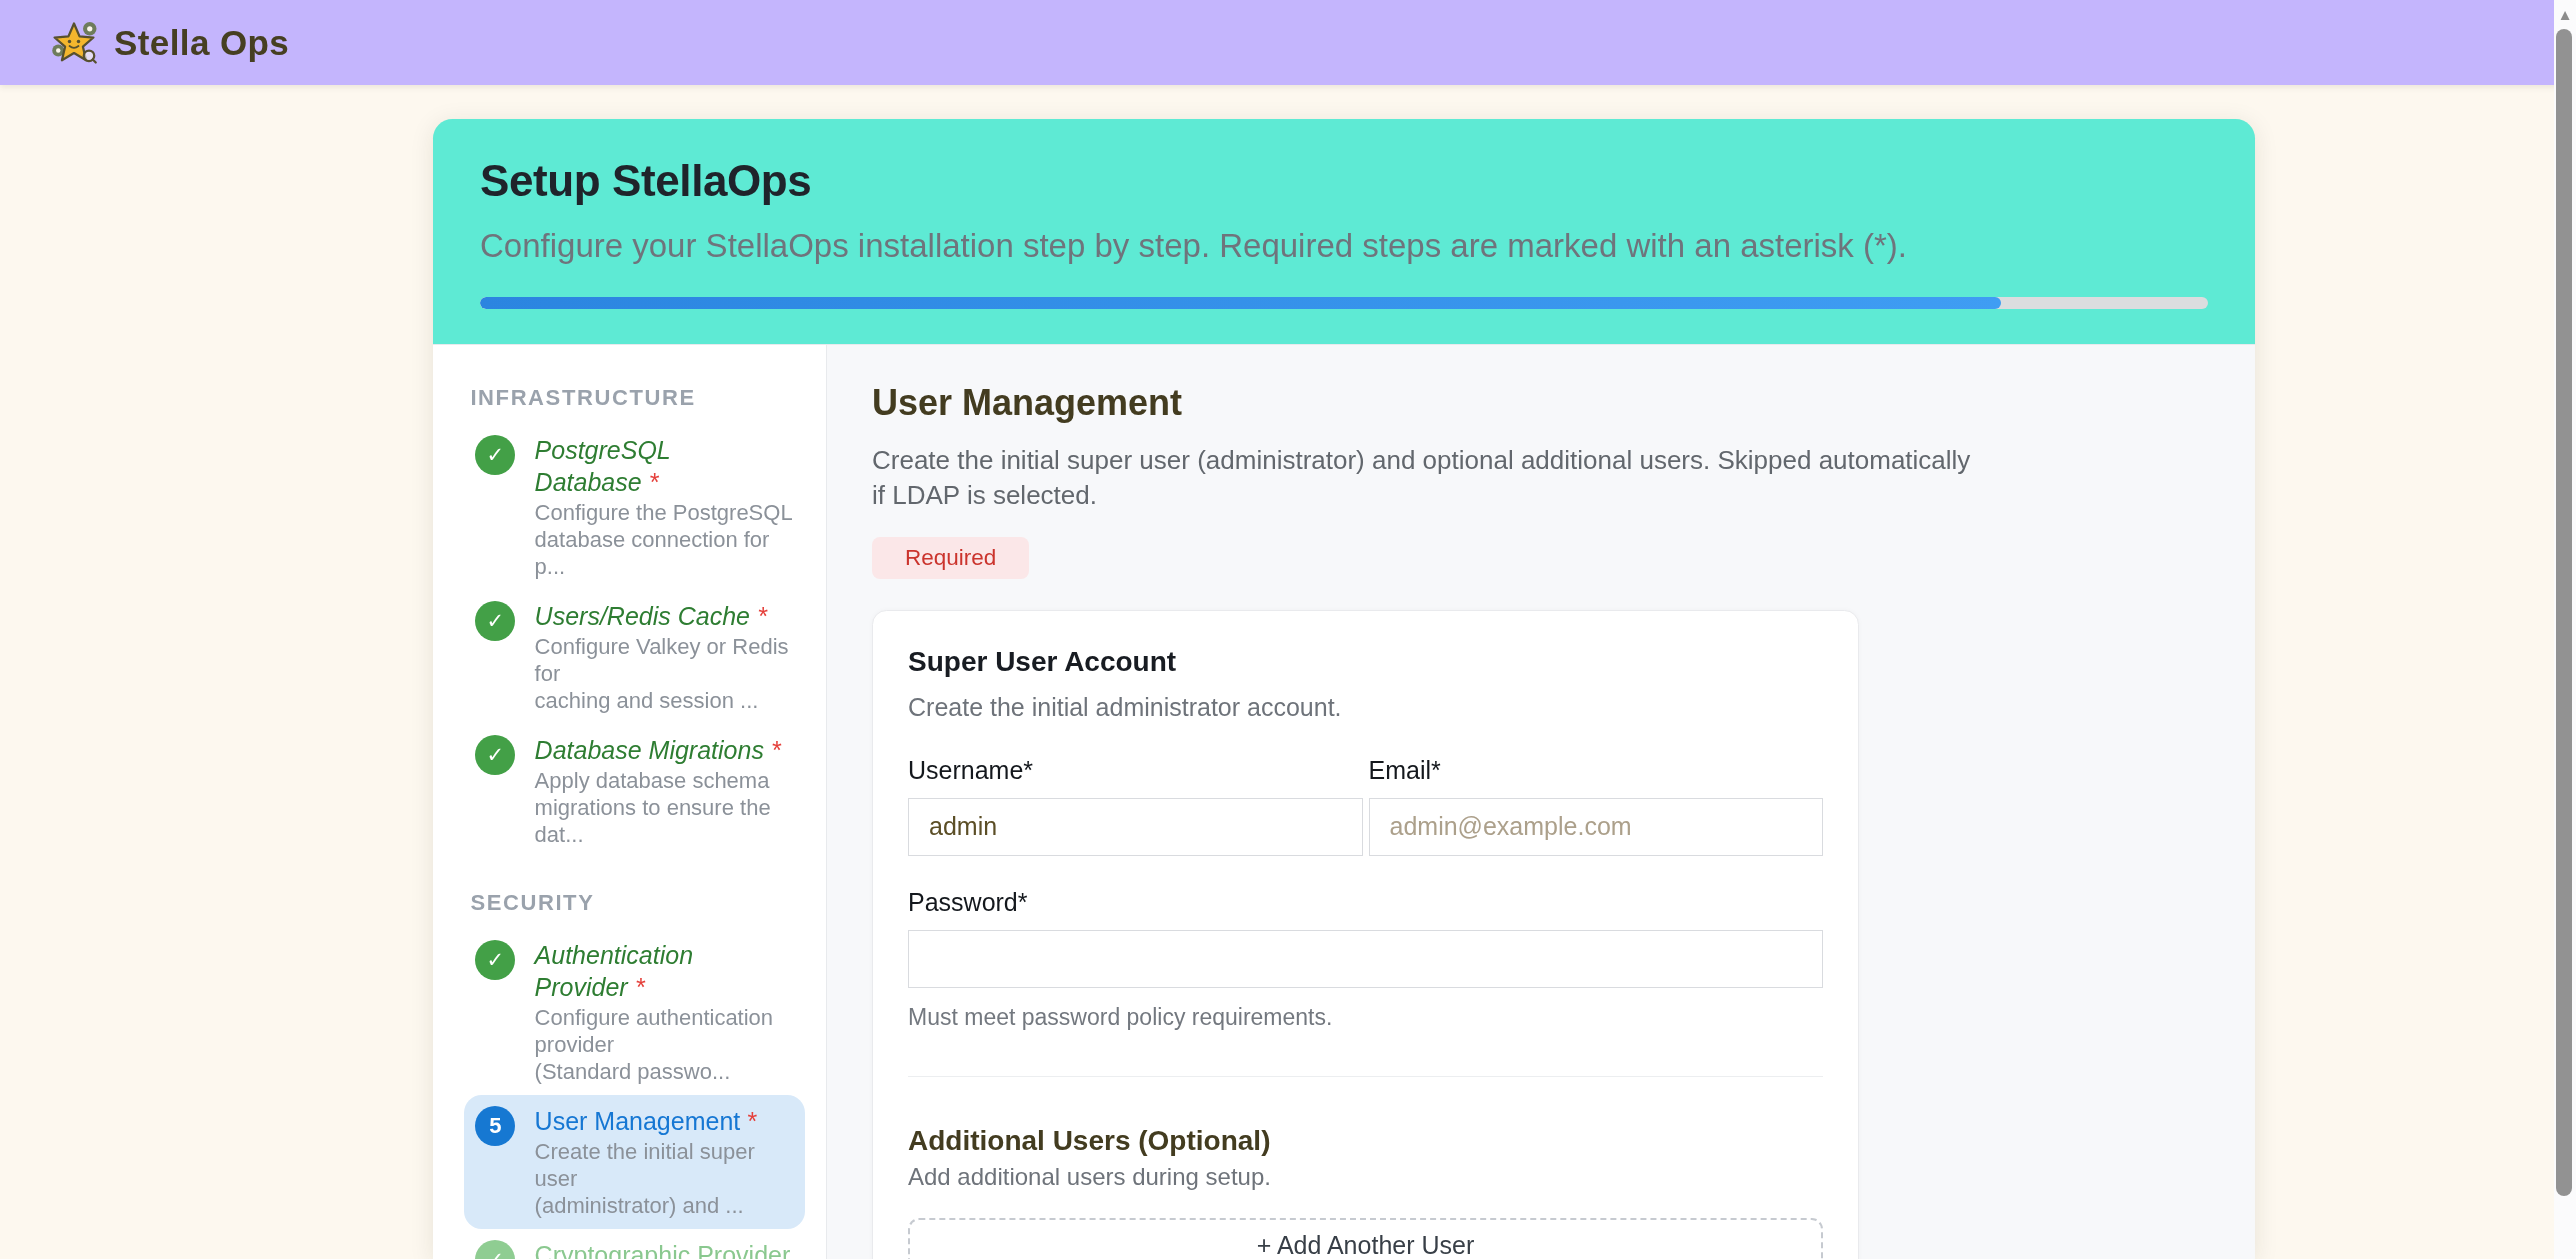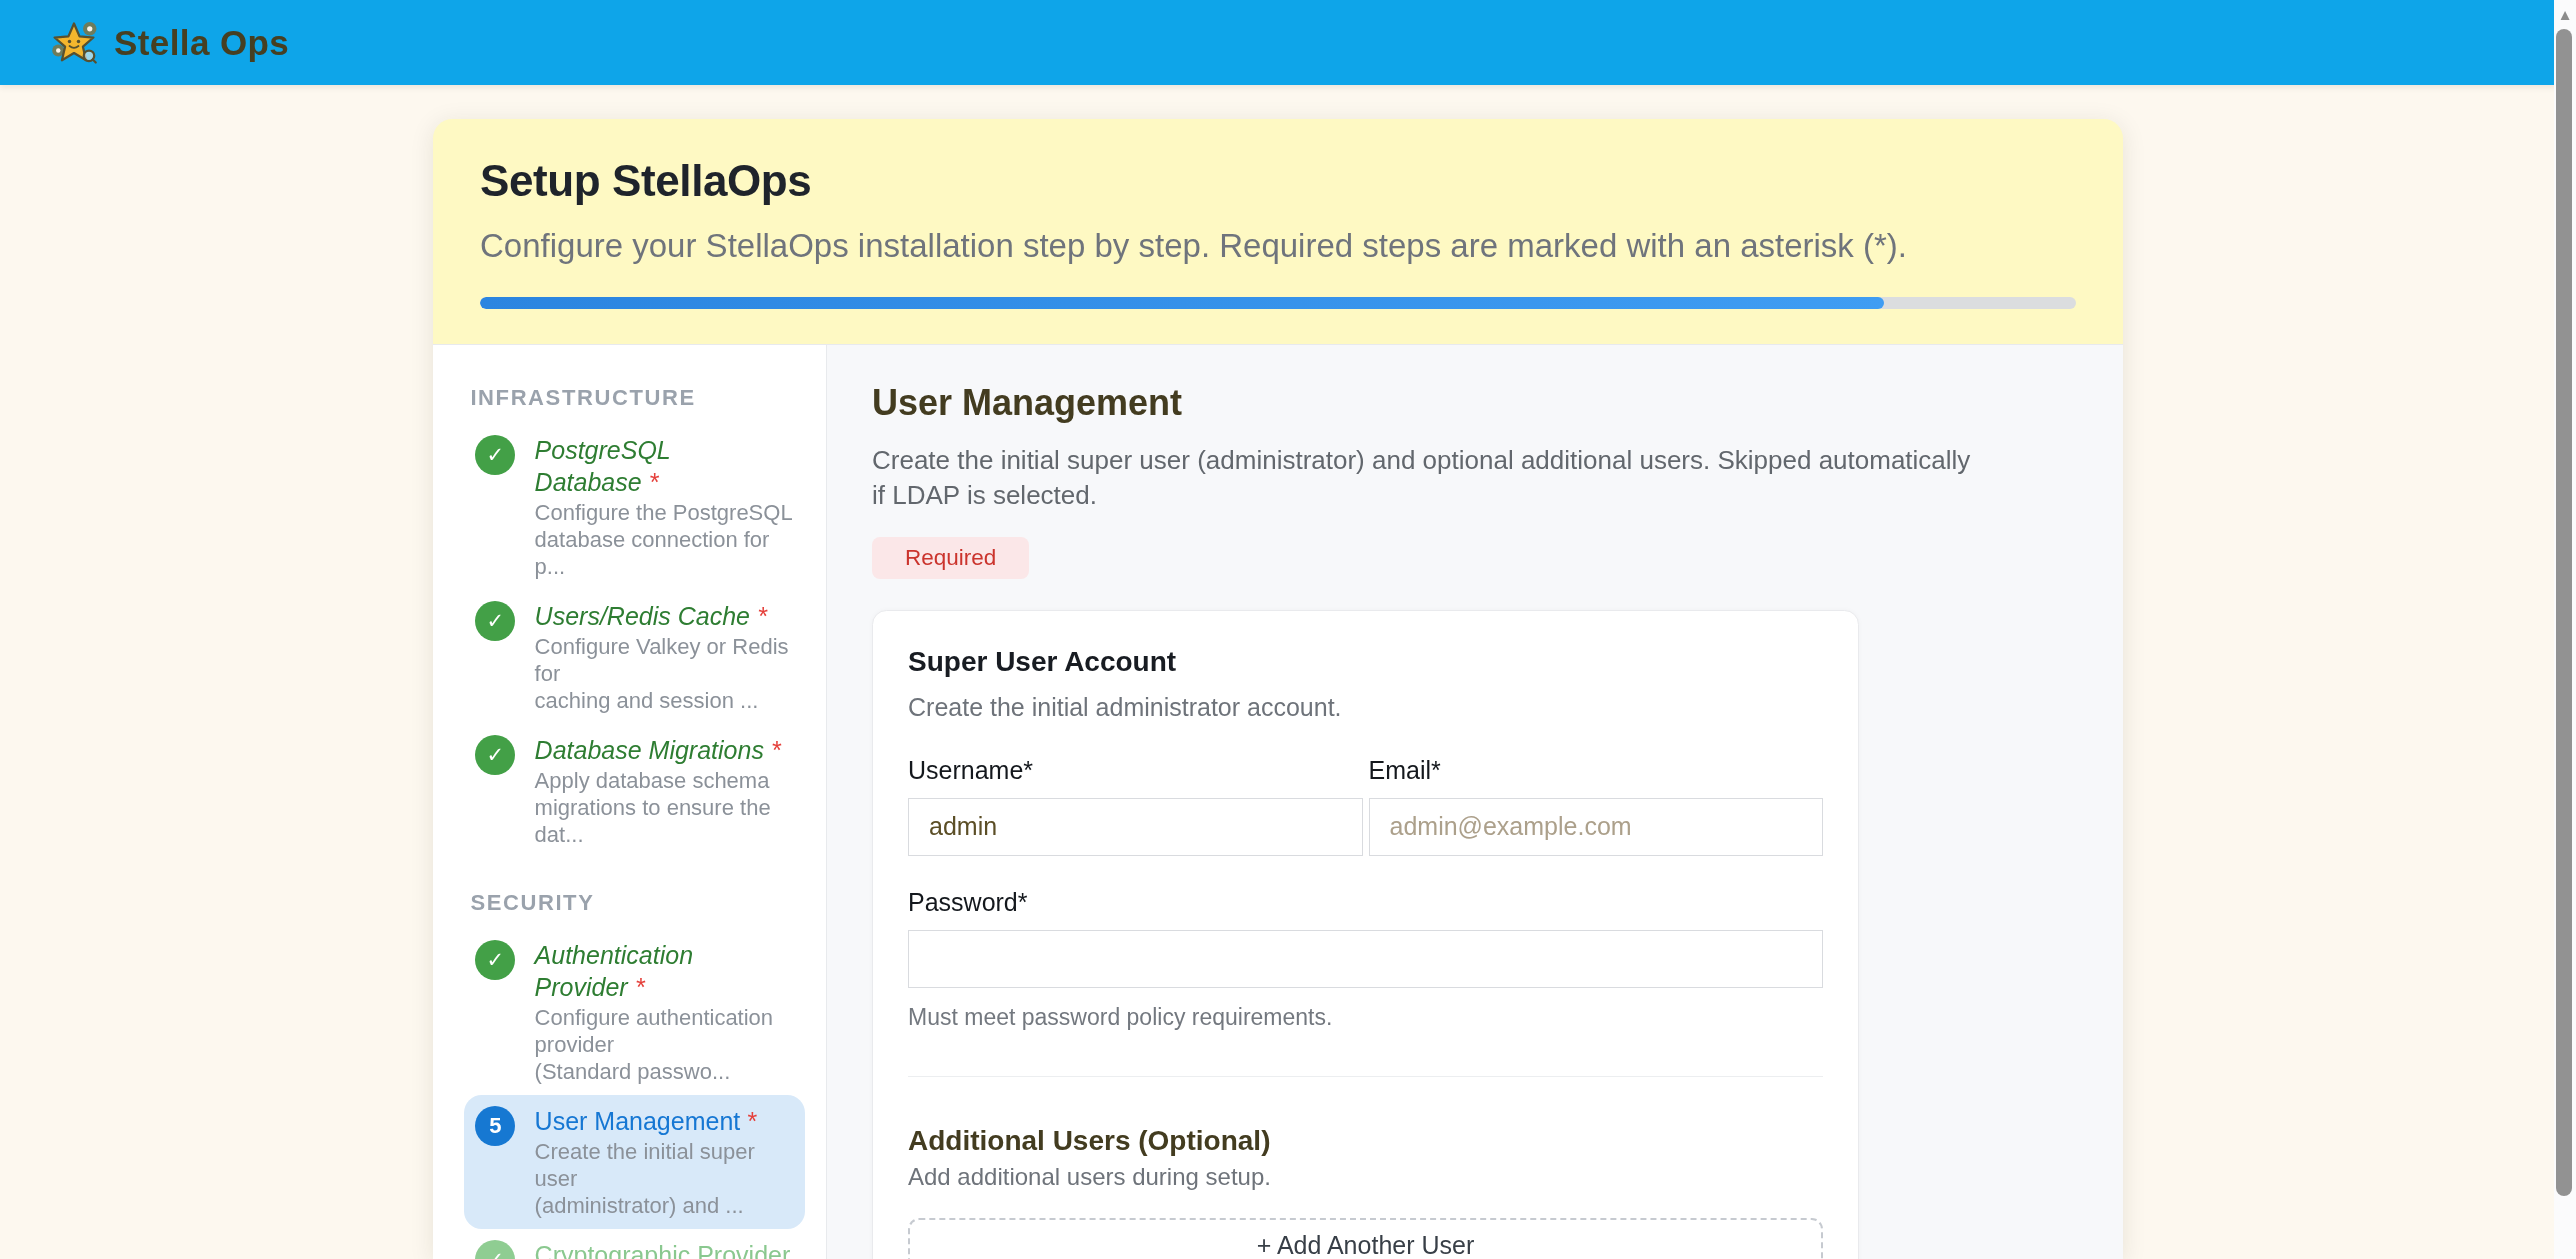--- a/index.html
+++ b/index.html
@@ -5,32 +5,32 @@
   html,body{margin:0;padding:0;}
   body{
     width:2576px;height:1259px;overflow:hidden;position:relative;
     background:#FDF8EF;
     font-family:"Liberation Sans","DejaVu Sans",sans-serif;
     -webkit-font-smoothing:antialiased;
   }
   
   .app-header{
     position:absolute;left:0;top:0;width:2576px;height:85px;
-    background:#0ea5e9;box-shadow:0 1.6px 6.4px rgba(60,50,20,.10);
+    background:#c4b5fd;box-shadow:0 1.6px 6.4px rgba(60,50,20,.10);
     display:flex;align-items:center;padding-left:50px;box-sizing:border-box;z-index:5;
   }
   .brand-name{font-size:35px;font-weight:700;color:#463F22;margin-left:16px;letter-spacing:0.4px;}
   
   .scrollbar{position:absolute;right:0;top:0;width:22px;height:1259px;background:#FBFBFC;z-index:9;}
   .scroll-arrow{position:absolute;top:3.2px;left:0;width:22px;text-align:center;font-size:15.3px;color:#8C8C8C;line-height:24px;}
   .scroll-thumb{position:absolute;top:29px;left:2.4px;width:16px;height:1167px;background:#929292;border-radius:8px;}
   
   .main-card{
-    position:absolute;left:433px;top:119px;width:1690px;height:1140px;
-    background:#fef9c3;border-radius:19.3px 19.3px 0 0;
+    position:absolute;left:433px;top:119px;width:1822px;height:1140px;
+    background:#5eead4;border-radius:19.3px 19.3px 0 0;
     box-shadow:0 4.8px 24px rgba(40,35,10,.10);
     display:flex;flex-direction:column;overflow:hidden;
   }
   .intro{padding:37px 47px 0;border-bottom:1.6px solid #E8EAED;flex:none;}
   .intro h1{margin:0 0 21px;font-size:44px;font-weight:700;color:#1F242B;letter-spacing:-0.4px;}
   .intro .subtitle{margin:0 0 32px;font-size:33px;color:#6F747C;}
   .progress-track{height:12px;border-radius:6.4px;background:#DBDDDF;margin-bottom:35px;overflow:hidden;}
   .progress-fill{height:100%;border-radius:6.4px;background:linear-gradient(90deg,#2B85E0,#3F9DF3);}
   .card-body{display:flex;flex:1;min-height:0;}
   

